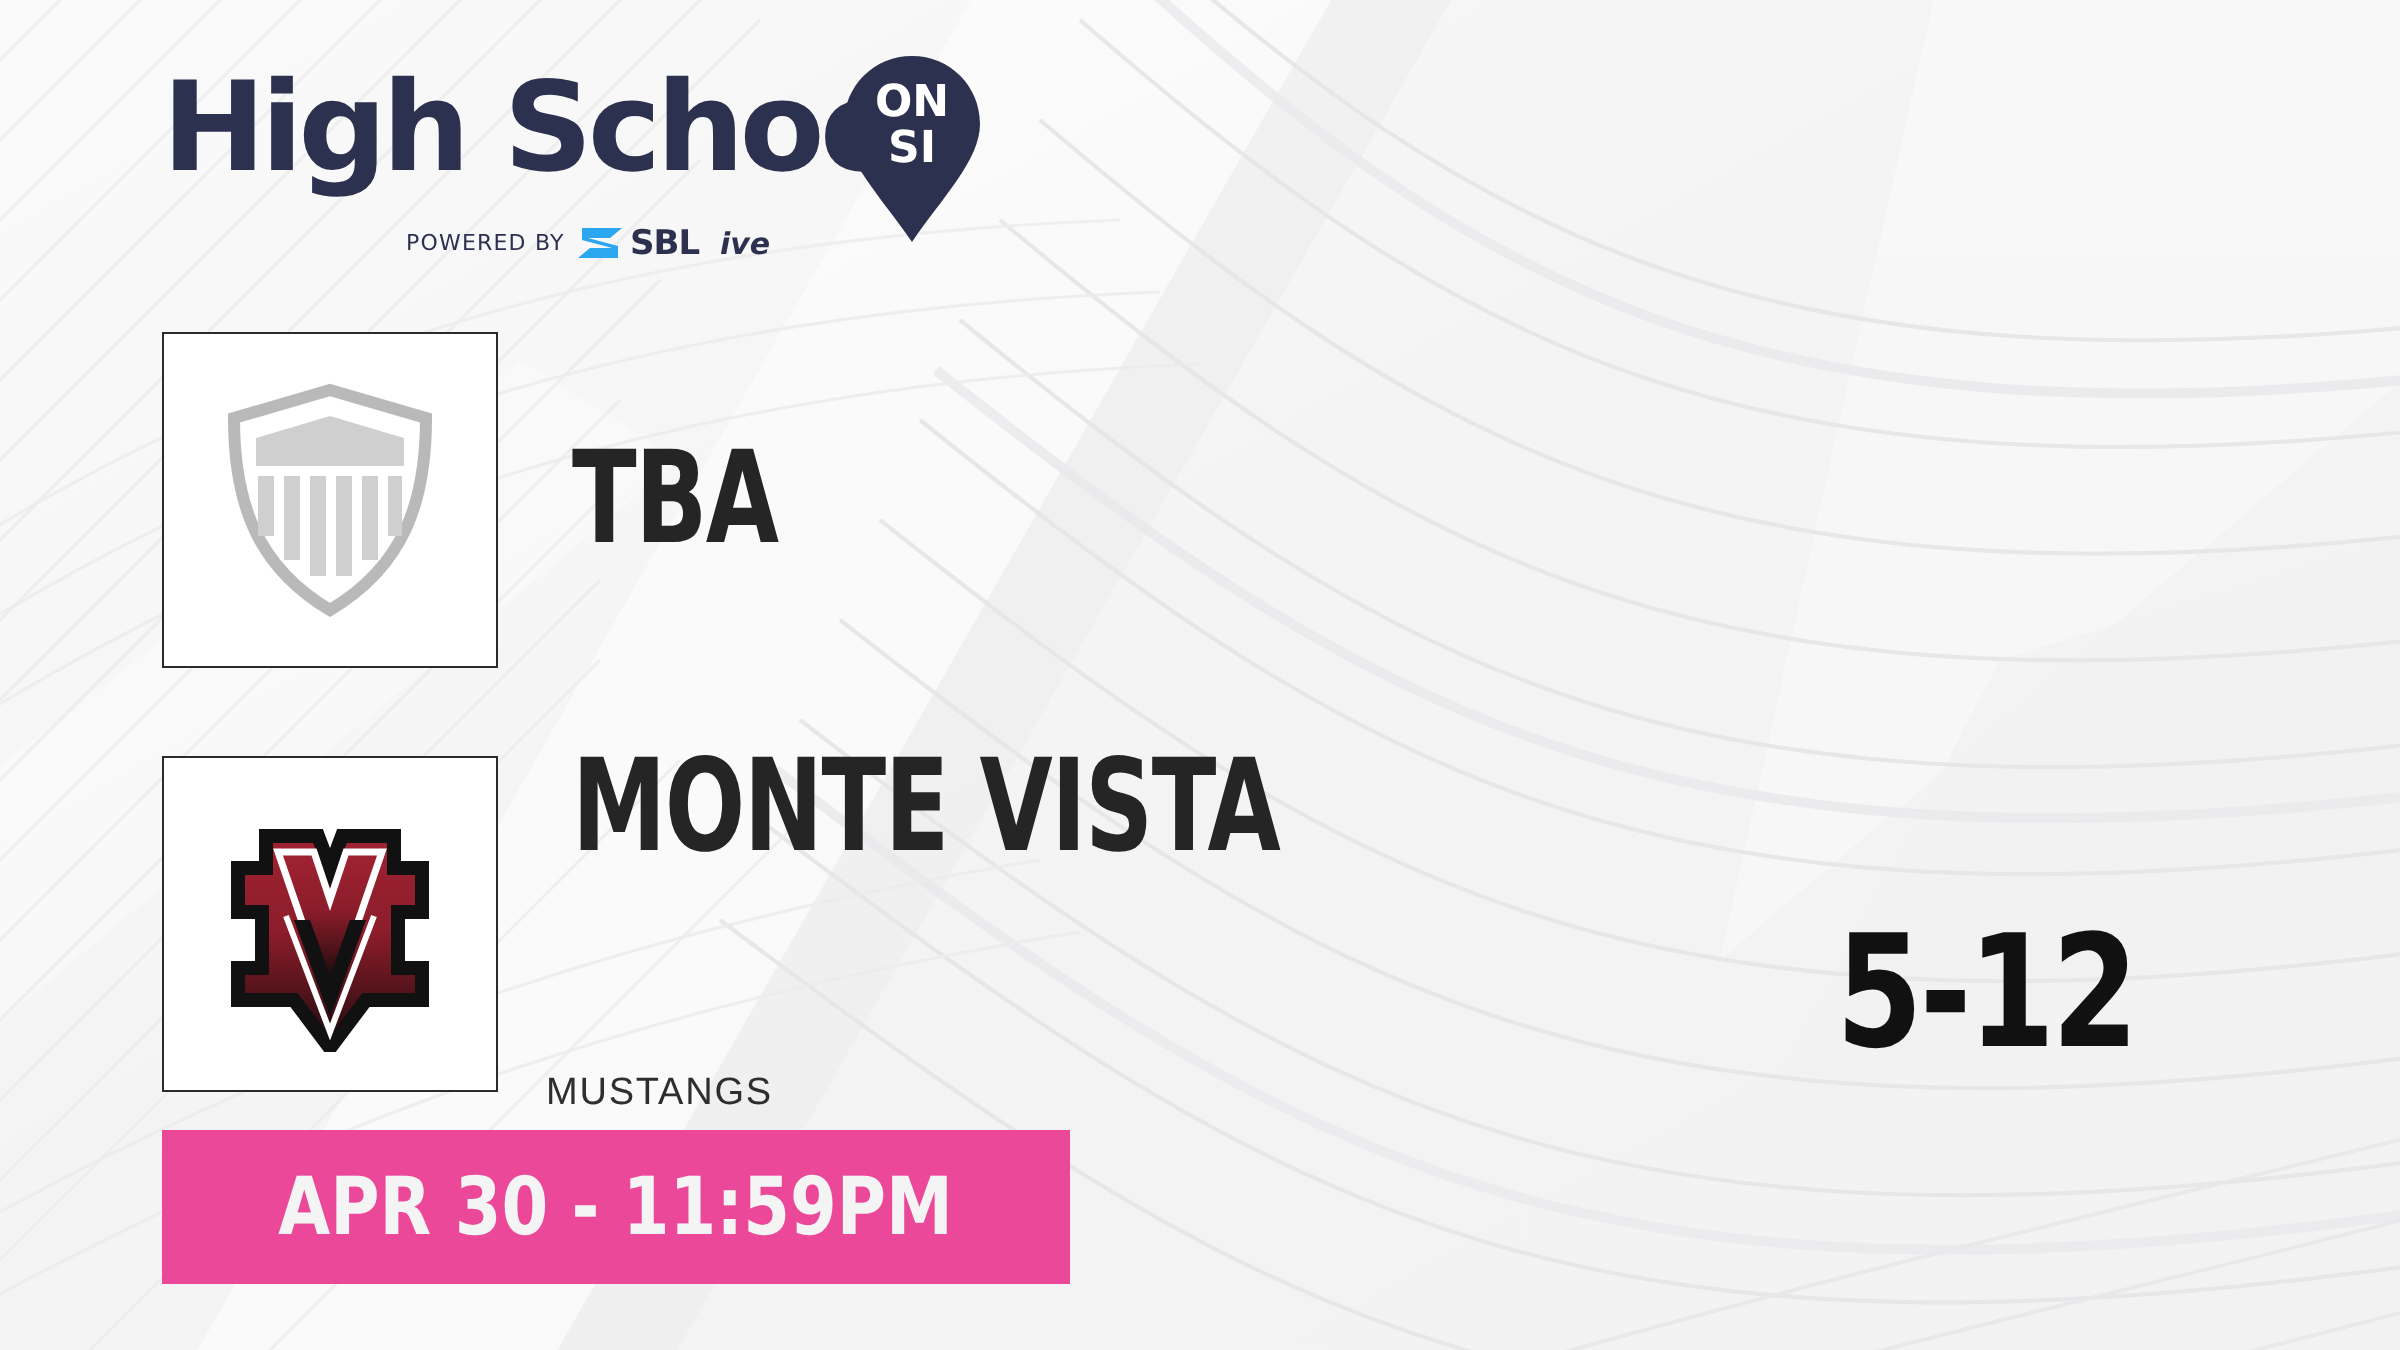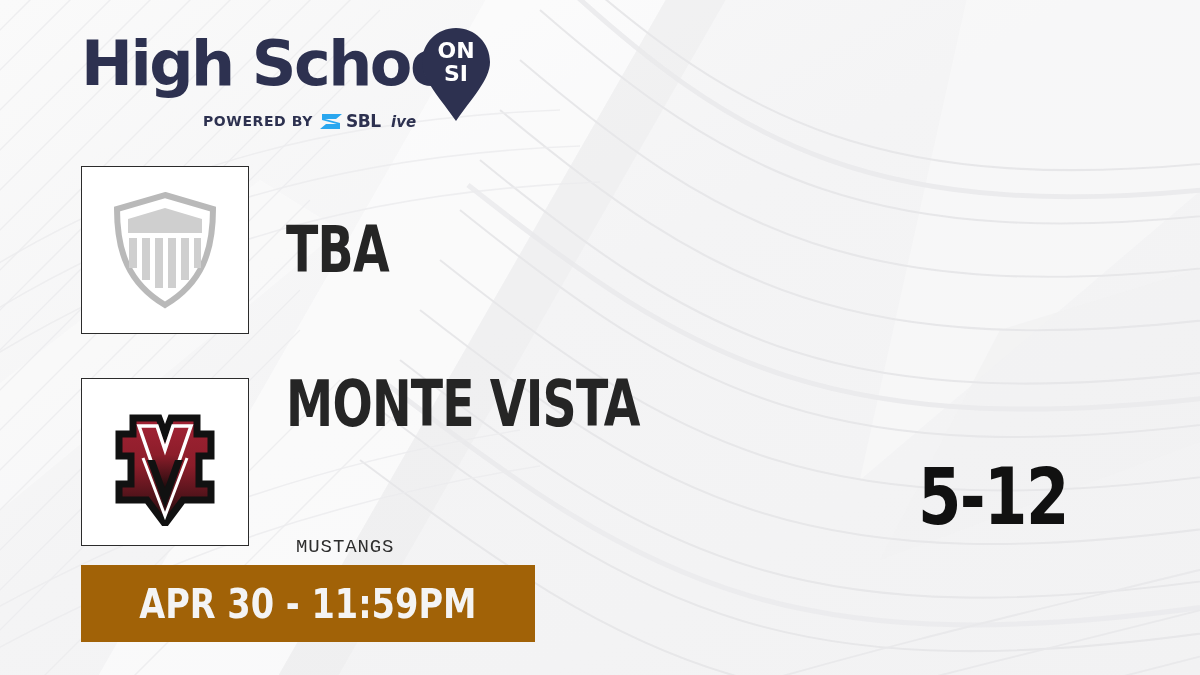--- a/index.html
+++ b/index.html
@@ -35,22 +35,22 @@
     position:absolute; left:0; top:0;
     white-space:nowrap;
   }
   #onsi-pin{ position:absolute; left:338px; top:-6px; }
   #powered{
     position:absolute; left:122px; top:77px;
     display:flex; align-items:center; gap:7px;
   }
   #powered-label{
     font-family:"DejaVu Sans", sans-serif;
-    font-weight:bold;
-    font-size:14px;
+    font-weight:normal;
+    font-size:11px;
     letter-spacing:0.6px;
     color:#2d3150;
   }
 
   
   .logo-box{
     position:absolute;
     width:168px; height:168px;
     background:#fff;
     border:1.5px solid #2b2b2b;
@@ -68,22 +68,22 @@
     transform:scaleX(0.74);
     transform-origin:left center;
     color:#252525;
     line-height:1;
     white-space:nowrap;
   }
   #team-name-away{ left:286px; top:218px; }
   #team-name-home{ left:286px; top:372px; }
 
   #mascot-home{
-    position:absolute; left:296px; top:536px;
-    font-family:Liberation Mono, monospace;
+    position:absolute; left:273px; top:536px;
+    font-family:Liberation Sans, sans-serif;
     font-size:19px;
     letter-spacing:0.9px;
     color:#2e2e2e;
   }
 
   
   #record{
     position:absolute; left:918px; top:458px;
     font-family:"DejaVu Sans", sans-serif;
     font-weight:bold;
@@ -96,21 +96,21 @@
     white-space:nowrap;
   }
 
   
   #banner{
     position:absolute; left:81px; top:565px;
     height:77px;
     display:flex; align-items:stretch;
   }
   #banner-datetime{
-    background:#a16207;
+    background:#ec4899;
     color:#f4f4f4;
     display:flex; align-items:center; justify-content:center;
     padding:0 26px;
     font-family:"DejaVu Sans", sans-serif;
     font-weight:bold;
     font-size:40px;
     letter-spacing:0px;
     white-space:nowrap;
   }
   #banner-datetime span{ display:inline-block; transform:scaleX(0.84); transform-origin:center; }

